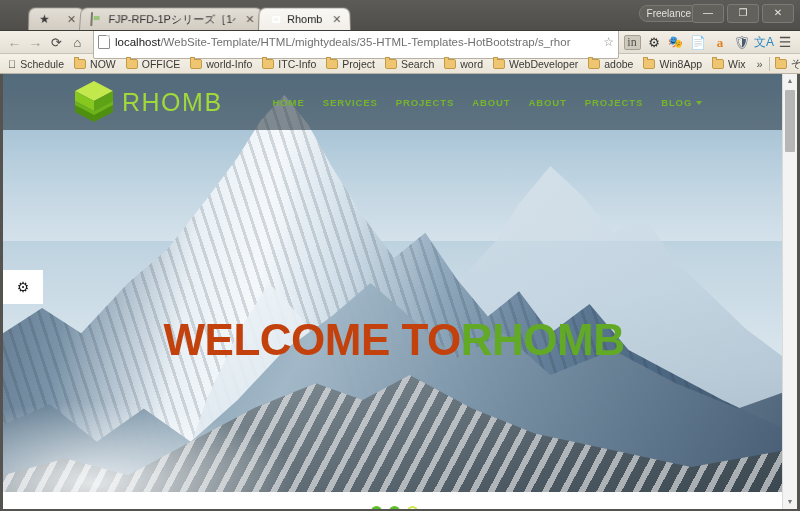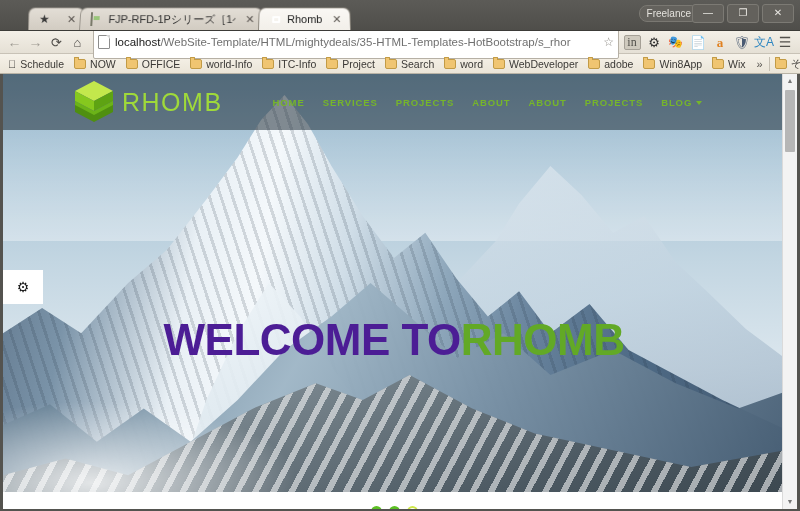--- a/index.html
+++ b/index.html
@@ -429,21 +429,21 @@
     position: absolute;
     left: 0; top: 241px;
     width: 100%;
     text-align: center;
     font-size: 44px;
     font-weight: bold;
     letter-spacing: -0.5px;
     z-index: 8;
     white-space: nowrap;
   }
-  .hero-title .w1 { color: #4c1d95; }
+  .hero-title .w1 { color: #c2410c; }
   .hero-title .w2 { color: #62a926; }
 
   
   .settings-tab {
     position: absolute;
     left: 0; top: 196px;
     width: 40px; height: 34px;
     background: #ffffff;
     display: flex;
     align-items: center;

